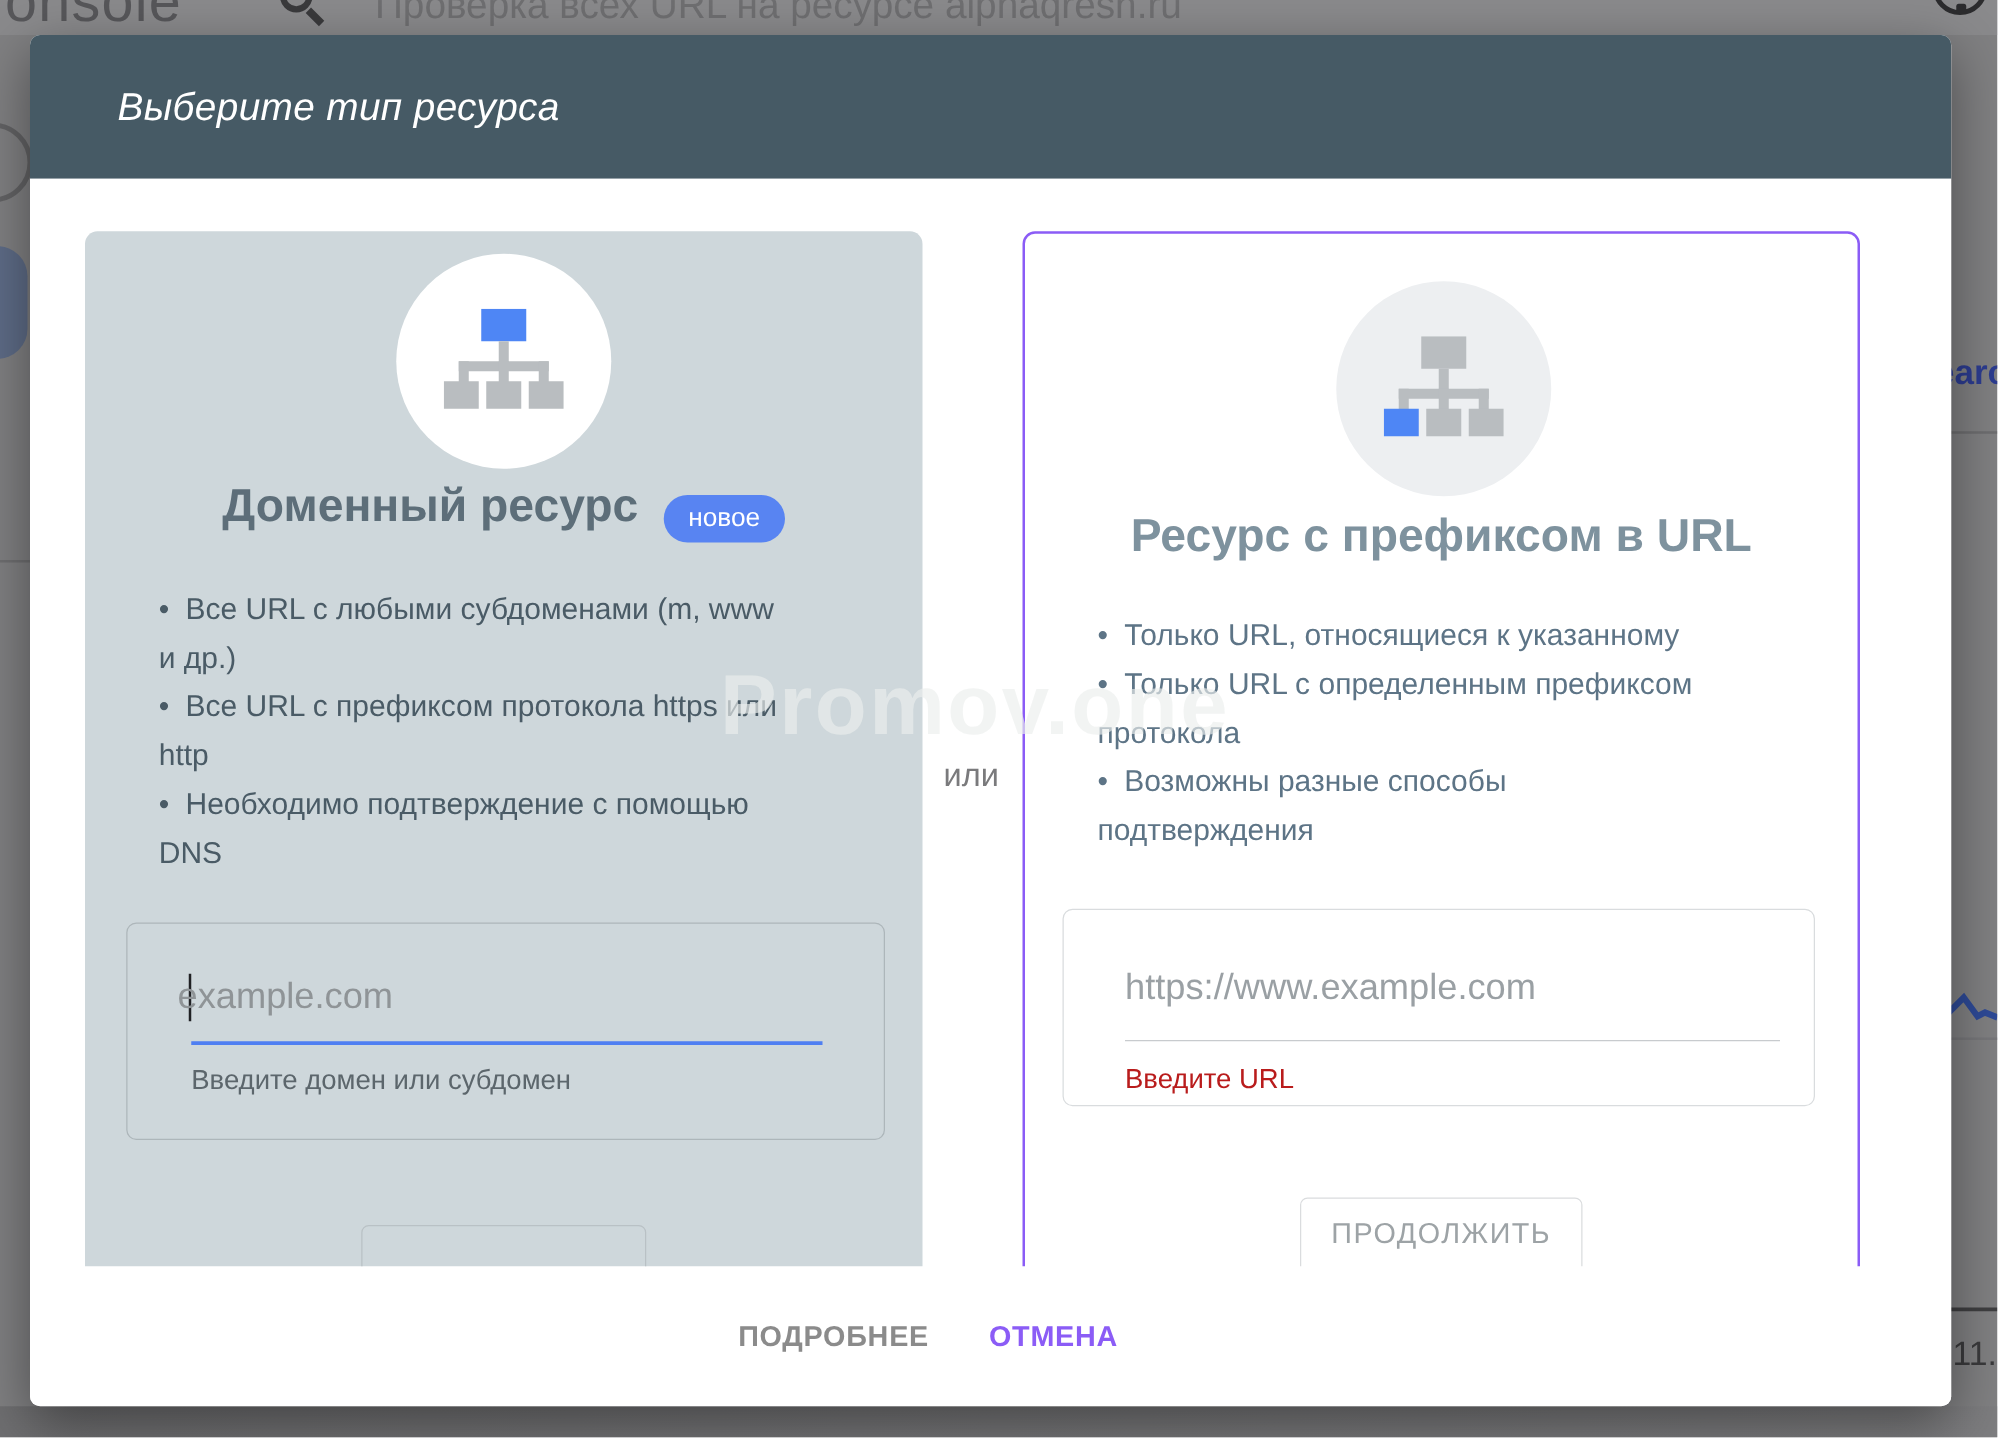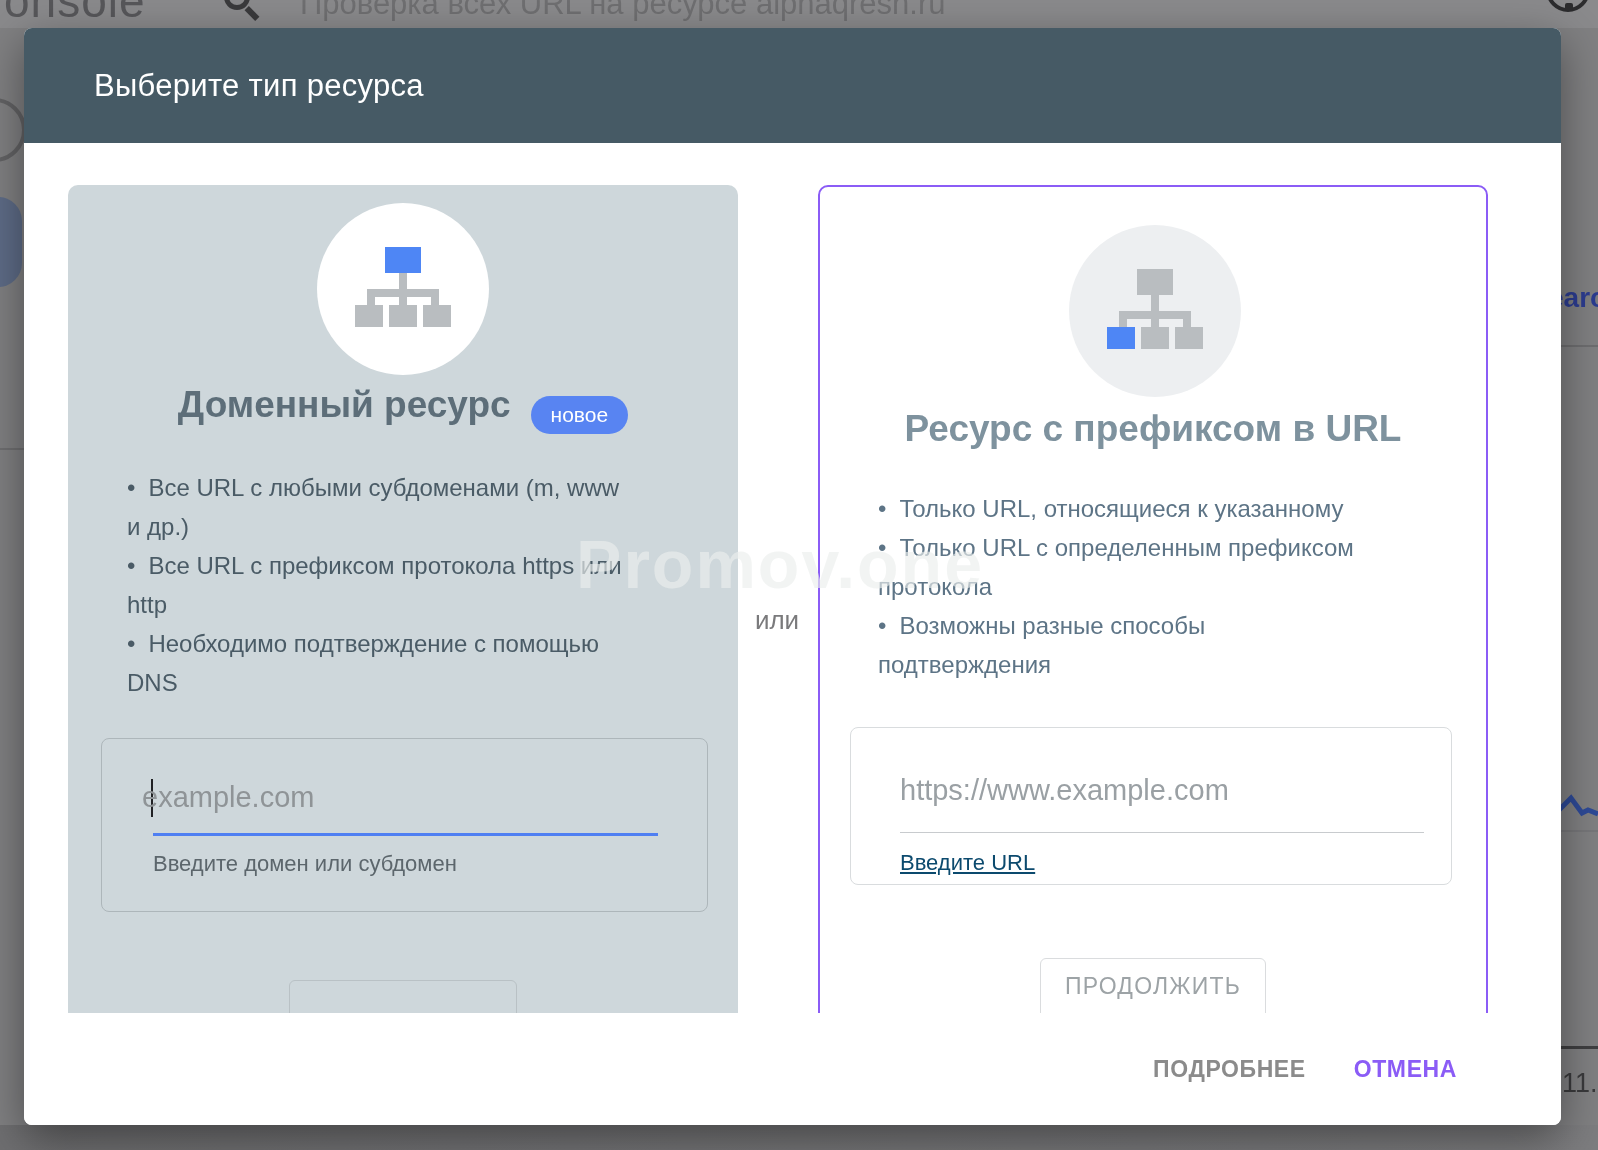--- a/index.html
+++ b/index.html
@@ -29,23 +29,23 @@
   .bg-bottom-band { position:absolute; left:0; right:0; top:1125px; height:25px; background:linear-gradient(to right,#6f6f71,#7d7d7f); z-index:1; }
 
   
   .dialog {
     position:absolute; left:24px; top:28px; width:1537px; height:1097px;
     background:#fff; border-radius:8px; overflow:hidden; z-index:10;
     box-shadow:0 14px 45px rgba(0,0,0,.42);
     display:flex; flex-direction:column;
   }
   .dialog-header { height:115px; flex:0 0 115px; background:#465a65; display:flex; align-items:center; padding-left:70px; }
-  .dialog-title { font-size:31px; color:#ffffff; letter-spacing:.3px; }
+  .dialog-title { font-size:31px; color:#ffffff; letter-spacing:.3px;font-style:italic; }
   .dialog-body { position:relative; height:870px; flex:0 0 870px; overflow:hidden; background:#fff;padding-left:23px; }
-  .dialog-footer { height:112px; flex:1; background:#fff; display:flex; align-items:center; justify-content:flex-end; gap:40px; padding-right:100px; }
+  .dialog-footer { height:112px; flex:1; background:#fff; display:flex; align-items:center; justify-content:center; gap:40px; padding-right:100px; }
   .footer-btn { background:none; border:none; font-family:inherit; font-size:23px; font-weight:700; letter-spacing:.6px; cursor:pointer; padding:8px 4px; }
   .footer-btn.learn { color:#8b8b8b; }
   .footer-btn.cancel { color:#8b5cf6; }
 
   
   .card { position:absolute; top:42px; width:670px; height:880px; border-radius:10px; }
   .domain-card { left:44px; background:#ced7db; }
   .prefix-card { left:794px; background:#ffffff; border:2px solid #8b5cf6; }
 
   .icon-circle { position:absolute; left:249px; width:172px; height:172px; border-radius:50%; display:flex; align-items:center; justify-content:center; }
@@ -70,21 +70,21 @@
   .prefix-card .input-card { left:30px; top:540px; width:602px; height:158px; border:1px solid #d9dcde; }
   .field { position:absolute; left:40px; top:42px; width:480px; background:transparent; border:none; outline:none; font-family:inherit; font-size:29px; color:#3c4043; padding:0; }
   .domain-card .field::placeholder { color:#8f9497; opacity:1; }
   .prefix-card .field { left:49px; top:46px; }
   .prefix-card .field::placeholder { color:#9aa0a4; opacity:1; }
   .cursor-bar { position:absolute; left:49px; top:40px; width:2px; height:38px; background:#202124; }
   .underline-blue { position:absolute; left:51px; top:94px; width:505px; height:3px; background:#4f7ff2; }
   .underline-gray { position:absolute; left:49px; top:104px; width:524px; height:1px; background:#c8cbce; }
   .helper { position:absolute; font-size:22px; }
   .domain-card .helper { left:51px; top:112px; color:#5c666c; }
-  .prefix-card .helper { left:49px; top:122px; color:#0c4a6e;text-decoration:underline; }
+  .prefix-card .helper { left:49px; top:122px; color:#b91c1c; }
 
   .continue-btn { position:absolute; font-family:inherit; font-size:23px; letter-spacing:1.2px; border-radius:6px; cursor:pointer; }
   .domain-card .continue-btn { left:221px; top:795px; width:228px; height:85px; border:1px solid #b9c1c5; background:transparent; color:#8f979b; }
   .prefix-card .continue-btn { left:220px; top:771px; width:226px; height:85px; border:1px solid #dadcde; background:#fff; color:#9da3a6; padding-bottom:30px; }
 
   .or-label { position:absolute; left:723px; top:462px; width:60px; text-align:center; font-size:26px; color:#7a7a7c; z-index:4; }
 
   .watermark { position:absolute; left:306px; top:382px; width:900px; text-align:center; font-size:68px; font-weight:700;
     color:rgba(236,238,237,0.66); letter-spacing:2px; z-index:6; pointer-events:none; white-space:nowrap; }
 </style>

